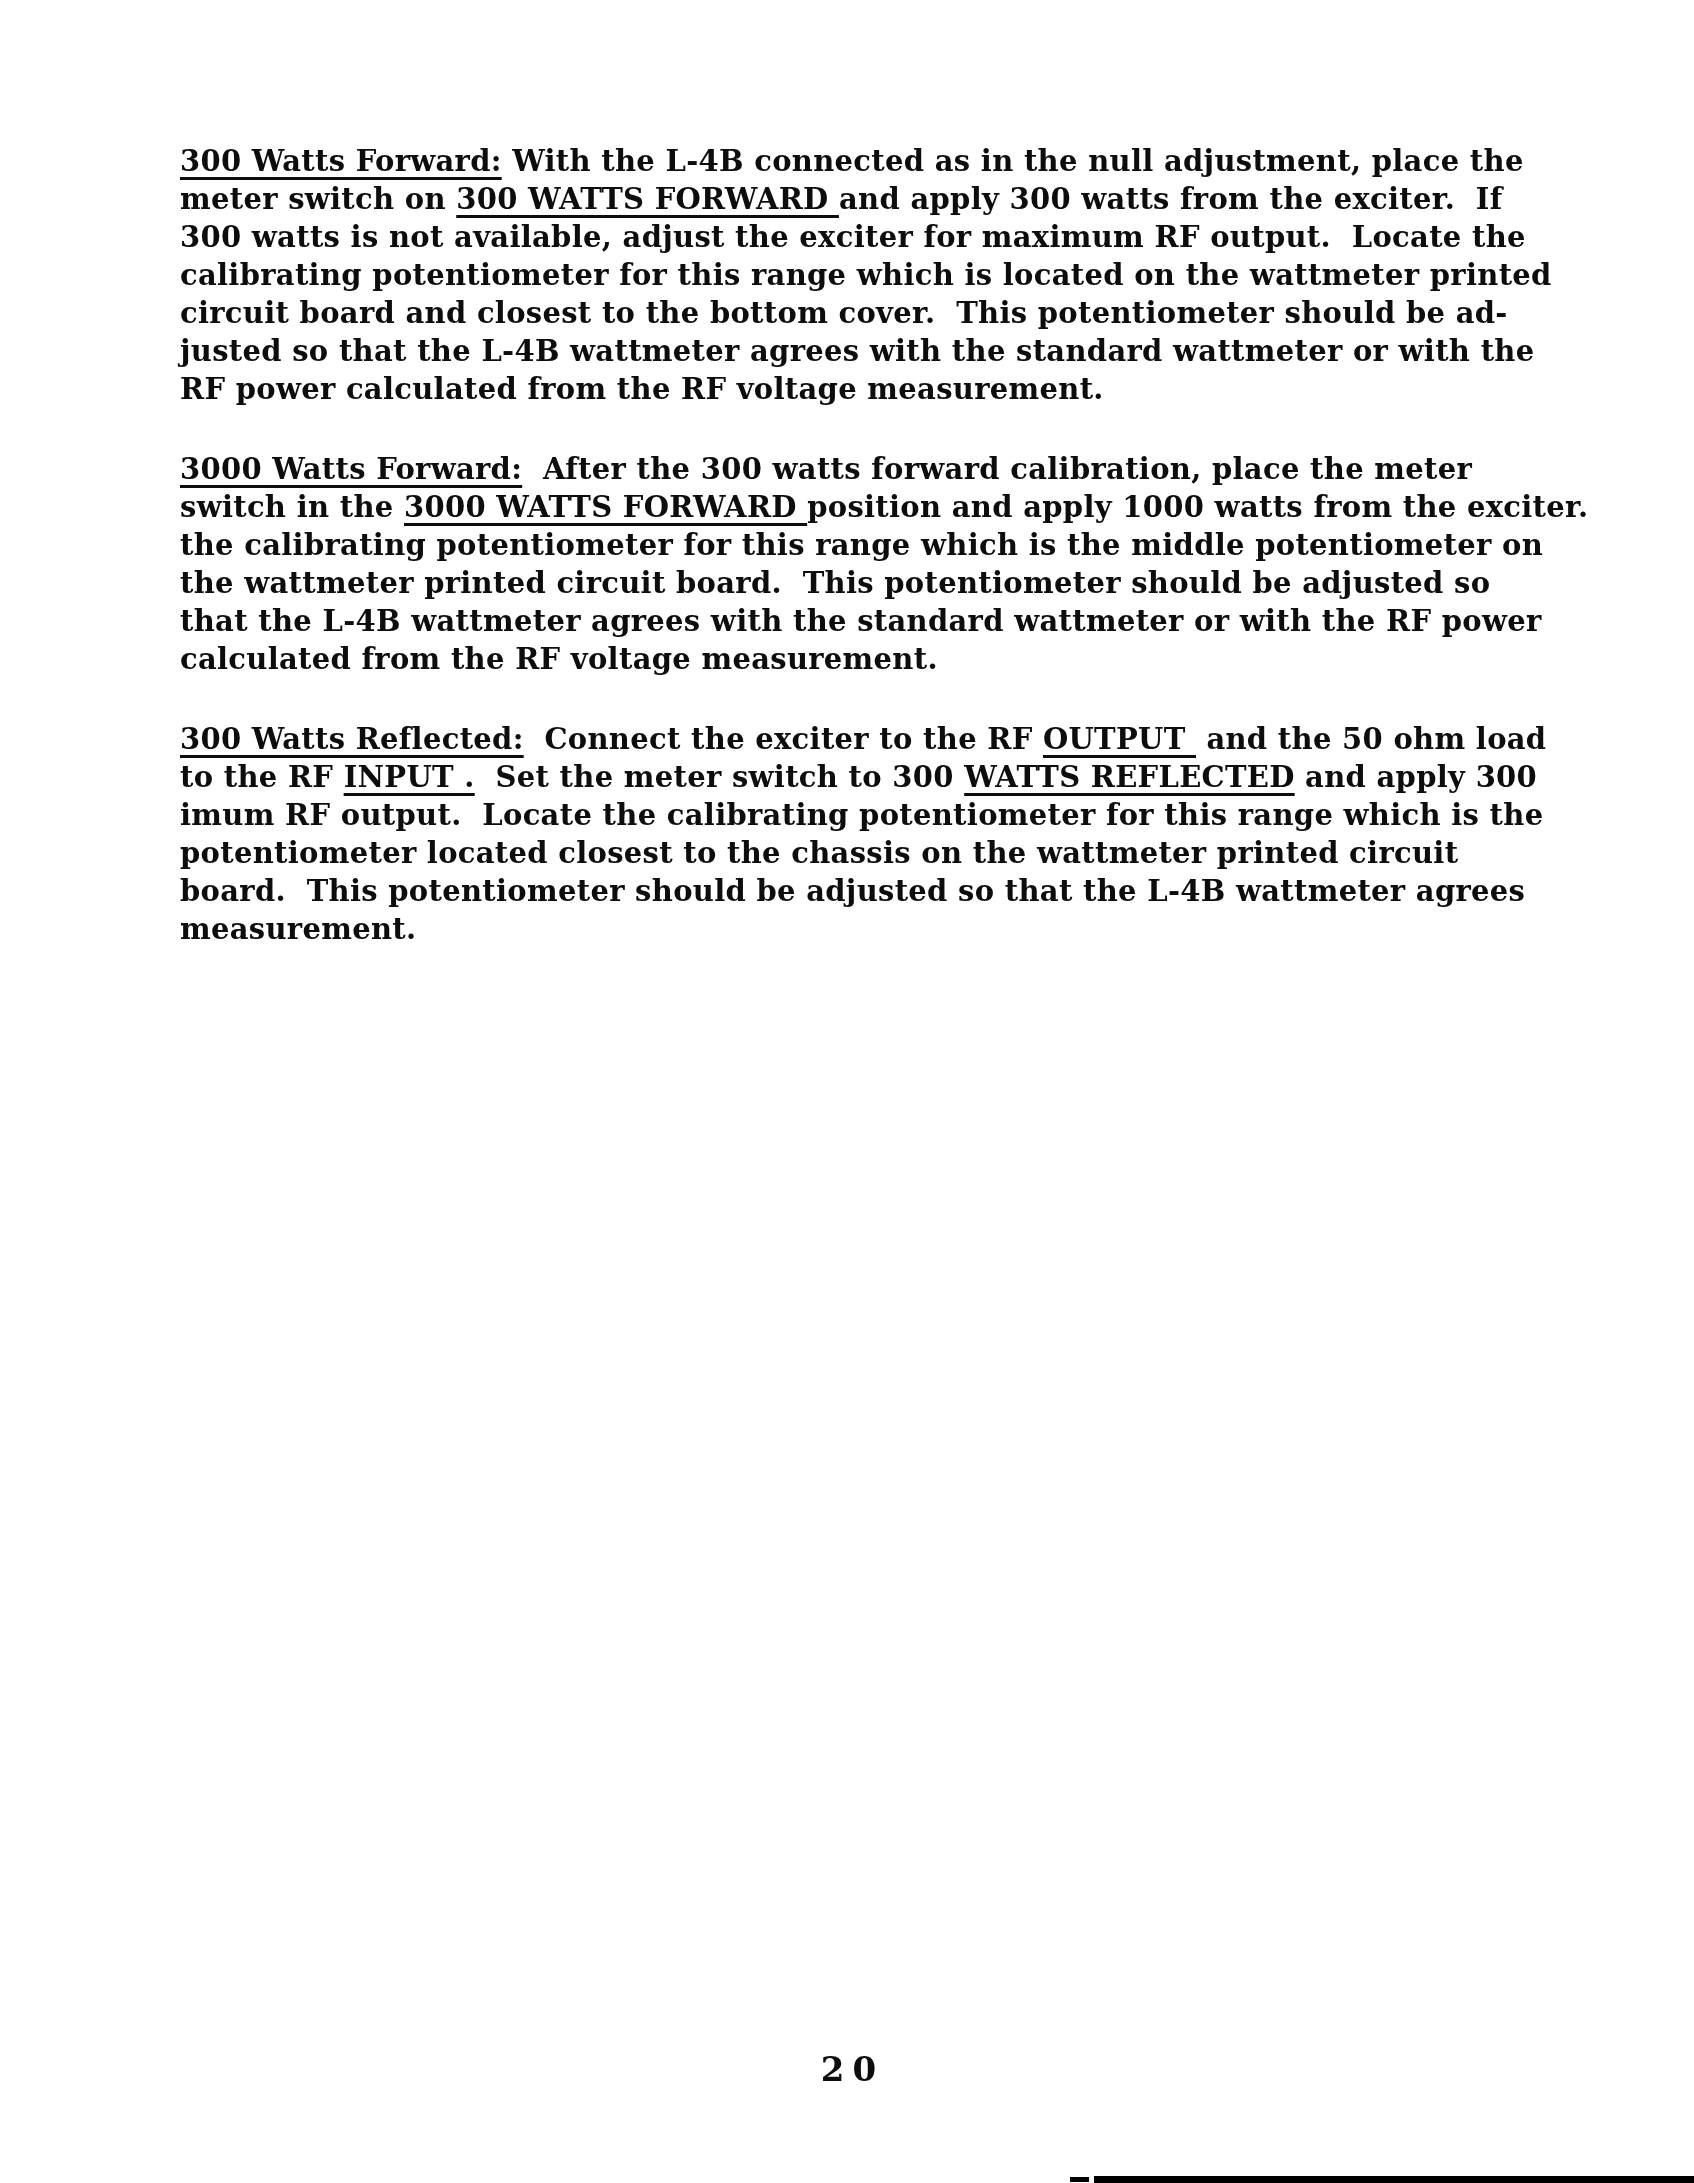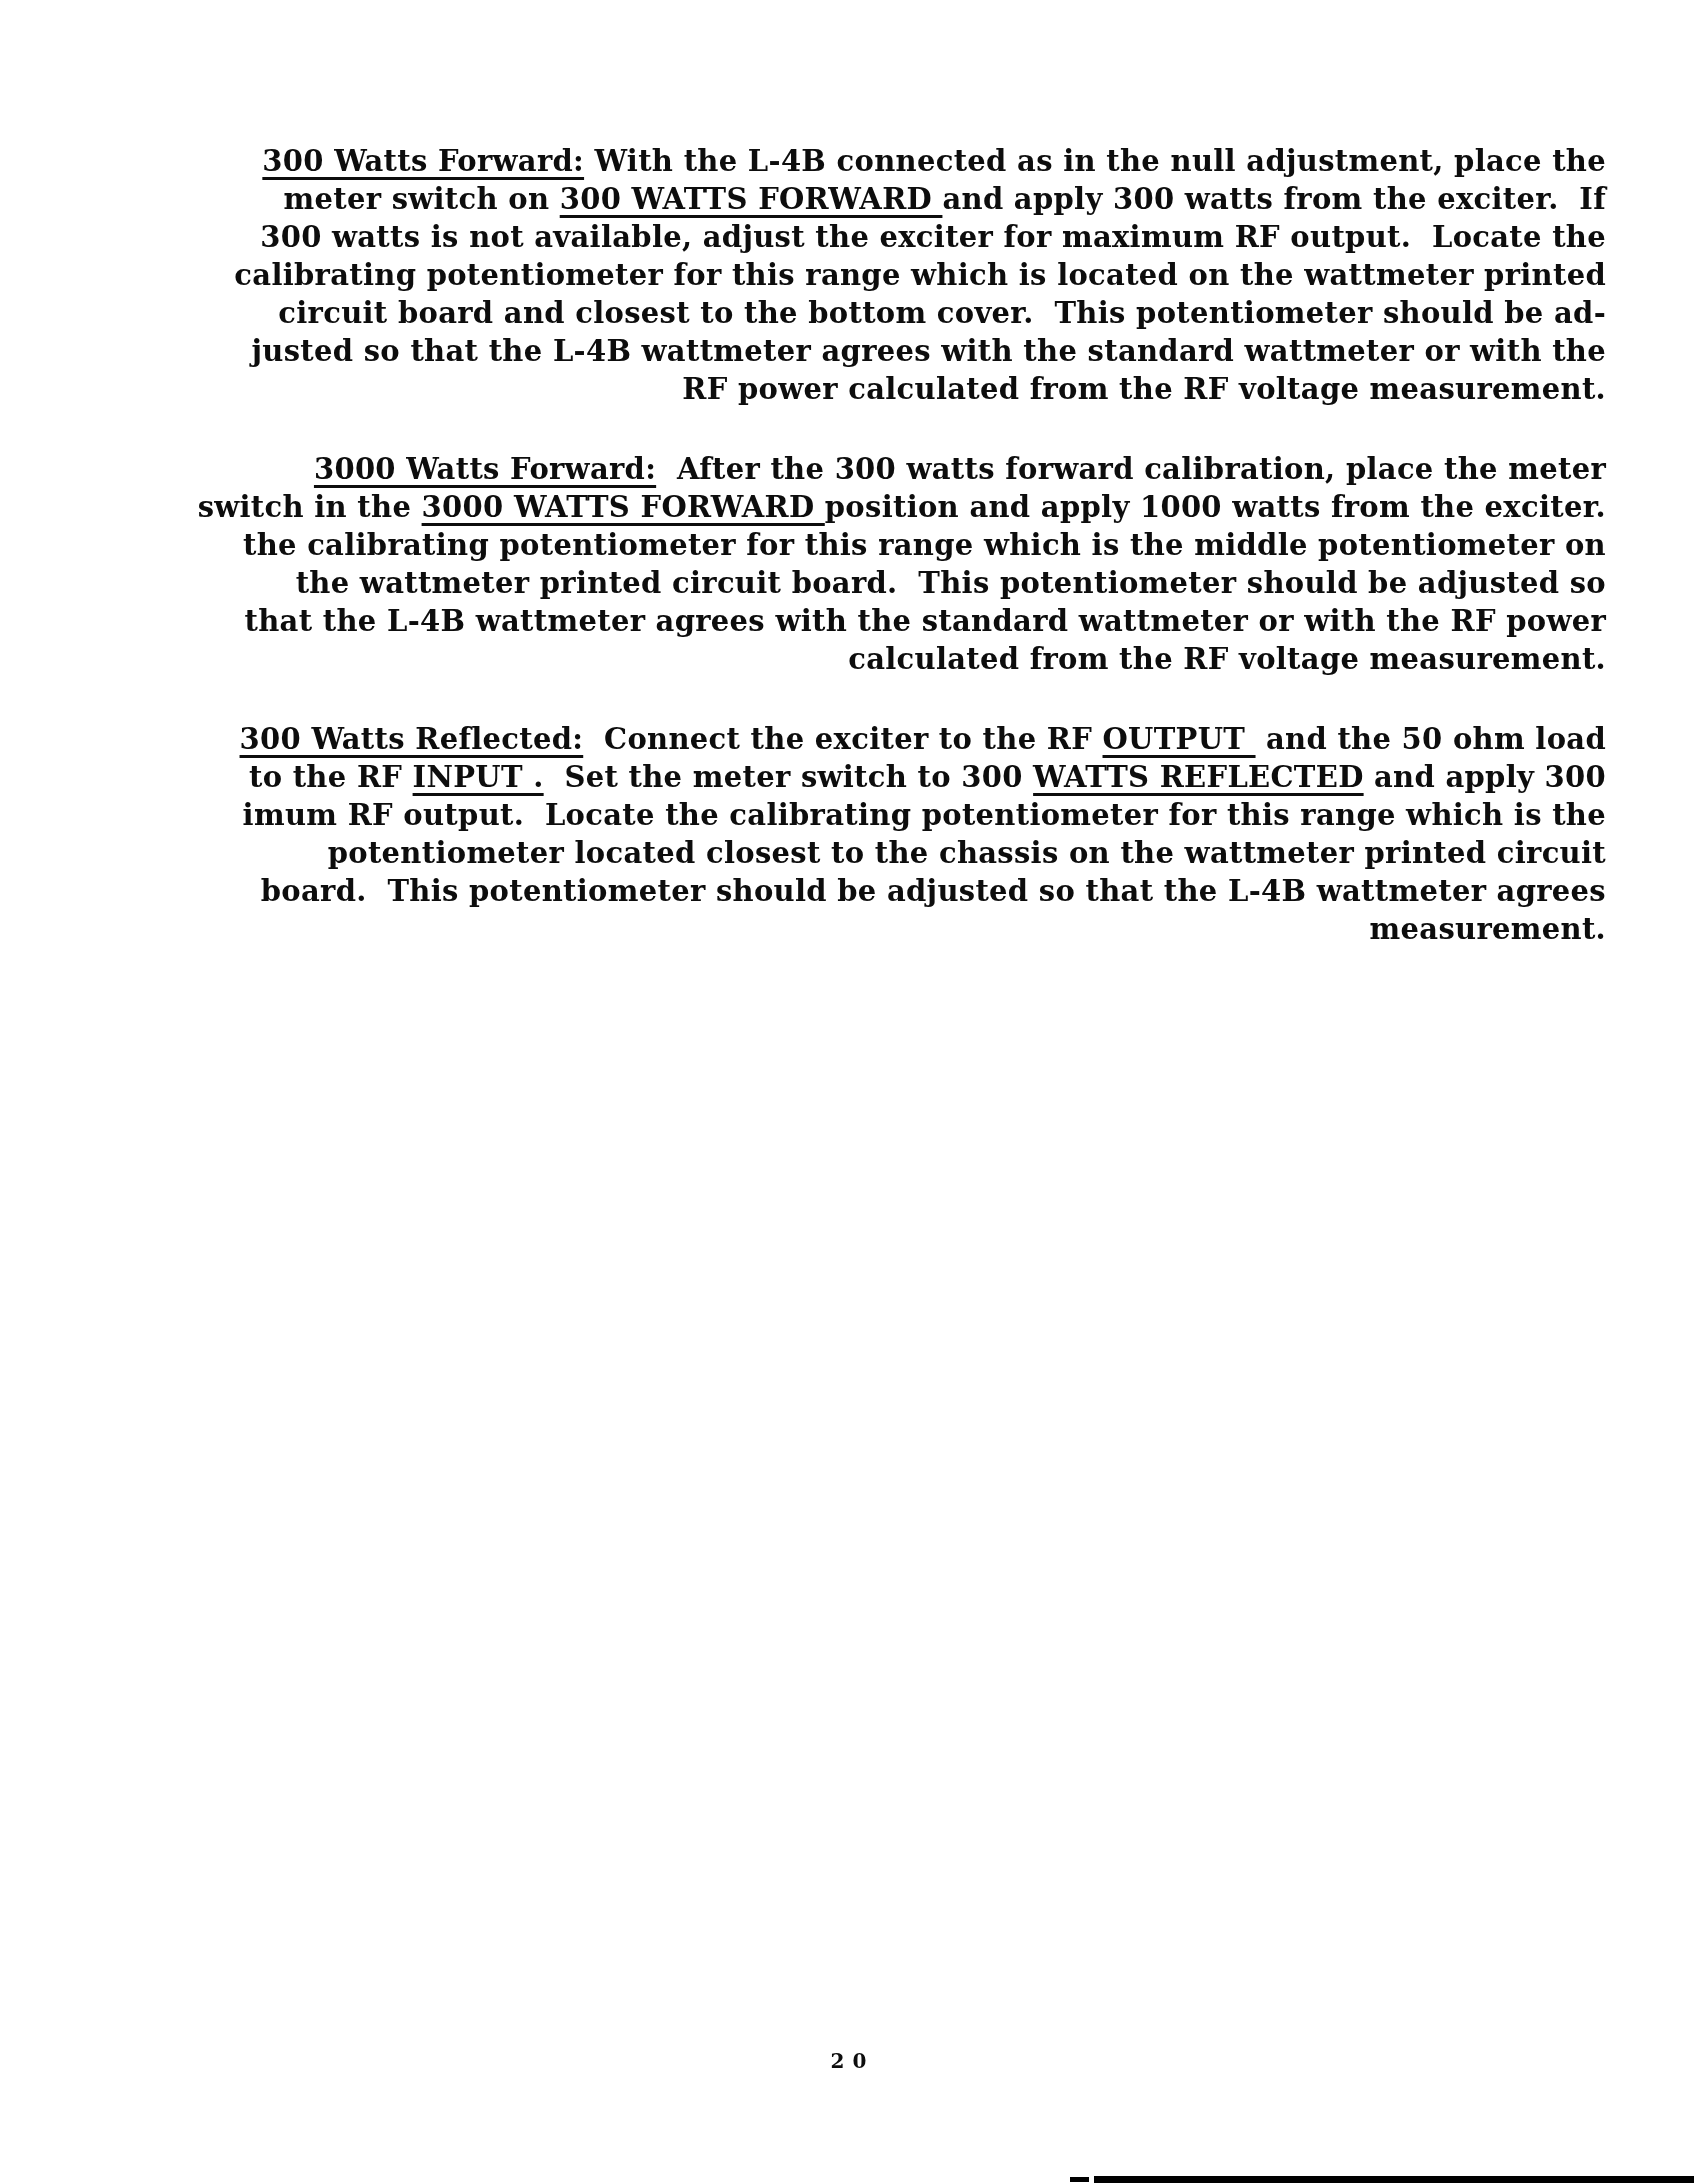--- a/index.html
+++ b/index.html
@@ -17,41 +17,40 @@
   }
   .text-block {
     position: absolute;
     left: 180px;
     top: 142px;
     width: 1426px;
   }
   .para {
     margin: 0 0 42px 0;
     padding: 0;
-    text-align: right;
   }
   .line {
     white-space: pre;
     font-size: 29px;
     line-height: 38px;
     font-weight: 700;
     letter-spacing: 0.3px;
   }
   .u {
     text-decoration: underline;
     text-decoration-thickness: 3.3px;
     text-underline-offset: 6px;
   }
   .page-number {
     position: absolute;
     top: 2049px;
     left: 0;
     width: 100%;
     text-align: center;
-    font-size: 20px;
+    font-size: 34px;
     font-weight: 700;
     letter-spacing: 8px;
     padding-left: 10px;
     box-sizing: border-box;
   }
   .scan-bar {
     position: absolute;
     top: 2176px;
     left: 1094px;
     width: 601px;

